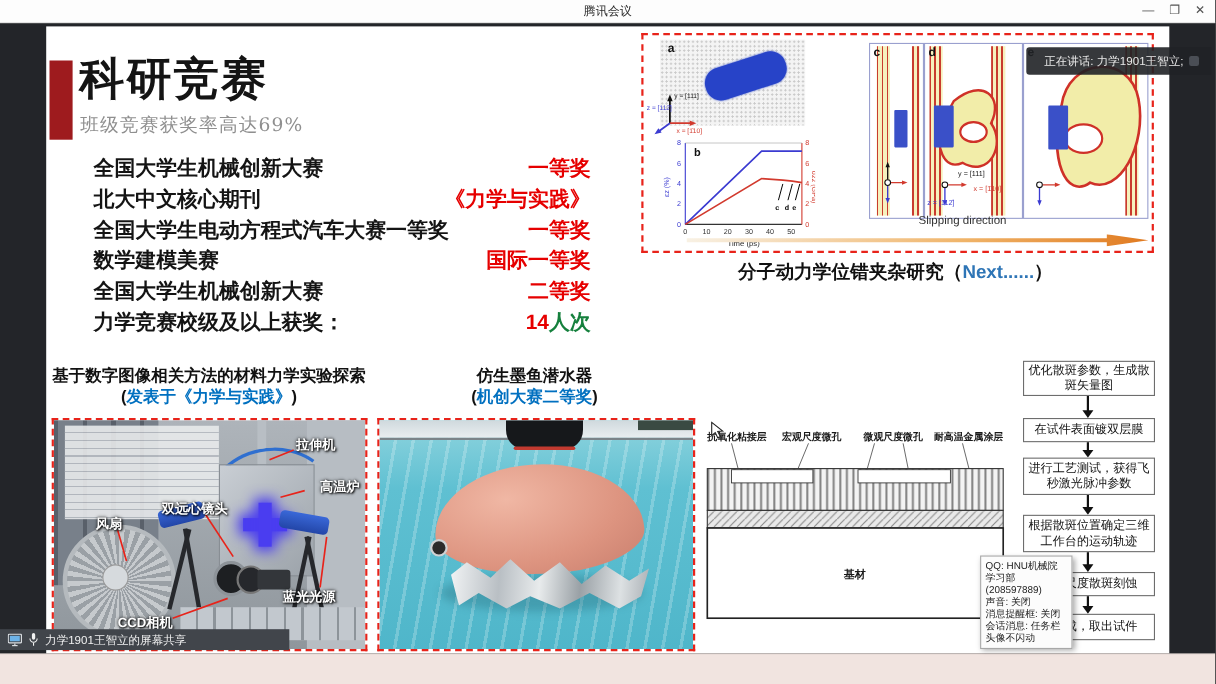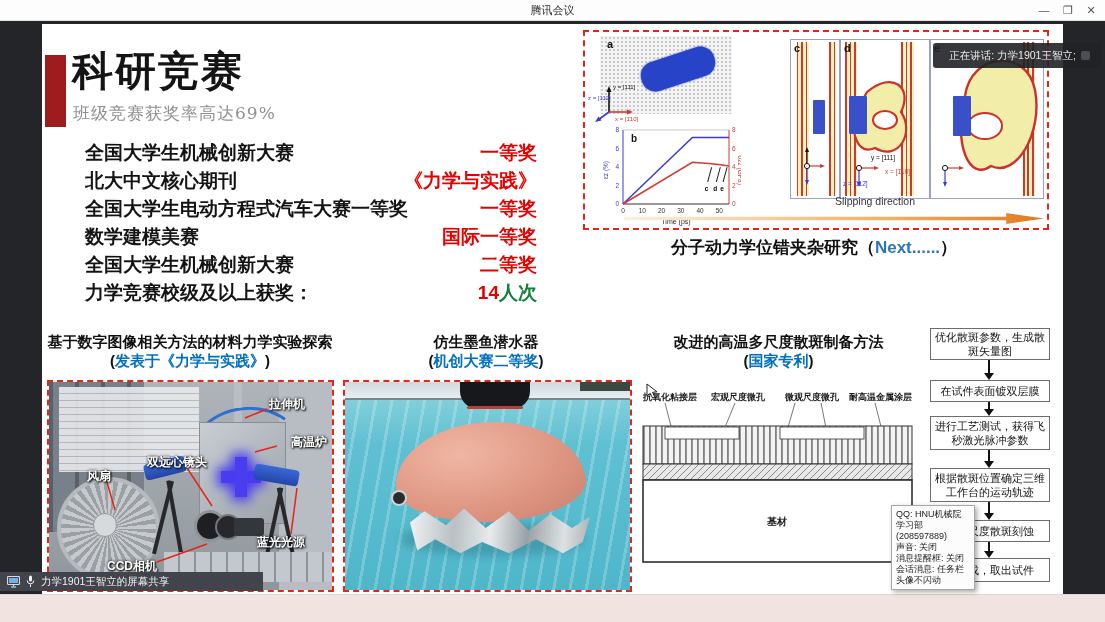--- a/index.html
+++ b/index.html
@@ -213,24 +213,20 @@
 
     <div id="figcap"><span>分子动力学位错夹杂研究（</span><span class="nx">Next......</span><span>）</span></div>
 
     <div class="sec-h" style="left:3px;top:308px;width:290px;">
       <div>基于数字图像相关方法的材料力学实验探索</div>
       <div><span>(</span><span class="blue">发表于《力学与实践》</span><span>)</span></div>
     </div>
     <div class="sec-h" style="left:300px;top:308px;width:288px;">
       <div>仿生墨鱼潜水器</div>
       <div><span>(</span><span class="blue">机创大赛二等奖</span><span>)</span></div>
-    </div>
-    <div class="sec-h" style="left:595px;top:308px;width:283px;">
-      <div>改进的高温多尺度散斑制备方法</div>
-      <div><span>(</span><span class="blue">国家专利</span><span>)</span></div>
     </div>
 
     <div class="photo" style="left:5px;top:356px;">
       <div class="abs" style="left:0;top:0;width:283px;height:208px;background:linear-gradient(#aeb4ba,#8f969c);"></div>
       <div class="abs" style="left:0;top:0;width:95px;height:150px;background:repeating-linear-gradient(90deg,#59606a 0 4px,#78808a 4px 26px);"></div>
       <div class="abs" style="left:10px;top:5px;width:140px;height:85px;background:#e8eaec;background-image:repeating-linear-gradient(180deg,transparent 0 6px,#b7bcc2 6px 7px);opacity:.9;"></div>
       <div class="abs" style="left:230px;top:0;width:53px;height:208px;background:#b7bdc3;"></div>
       <div class="abs" style="left:185px;top:0;width:8px;height:45px;background:#b8bec4;border-bottom:4px solid #7c8288;"></div>
       <div class="abs" style="left:140px;top:25px;width:110px;height:90px;border:3px solid transparent;border-top-color:#2f6fd0;border-radius:50%;transform:rotate(-6deg);"></div>
       <div class="abs" style="left:150px;top:40px;width:85px;height:100px;background:linear-gradient(135deg,#c9ced4,#9ba2a9);border:1px solid #888e94;"></div>

